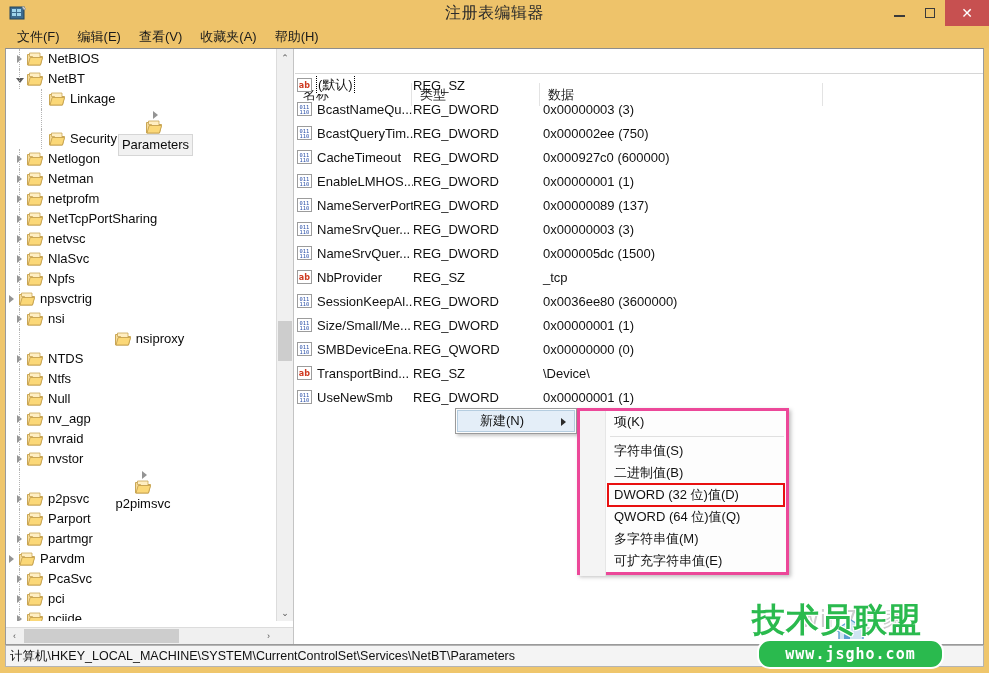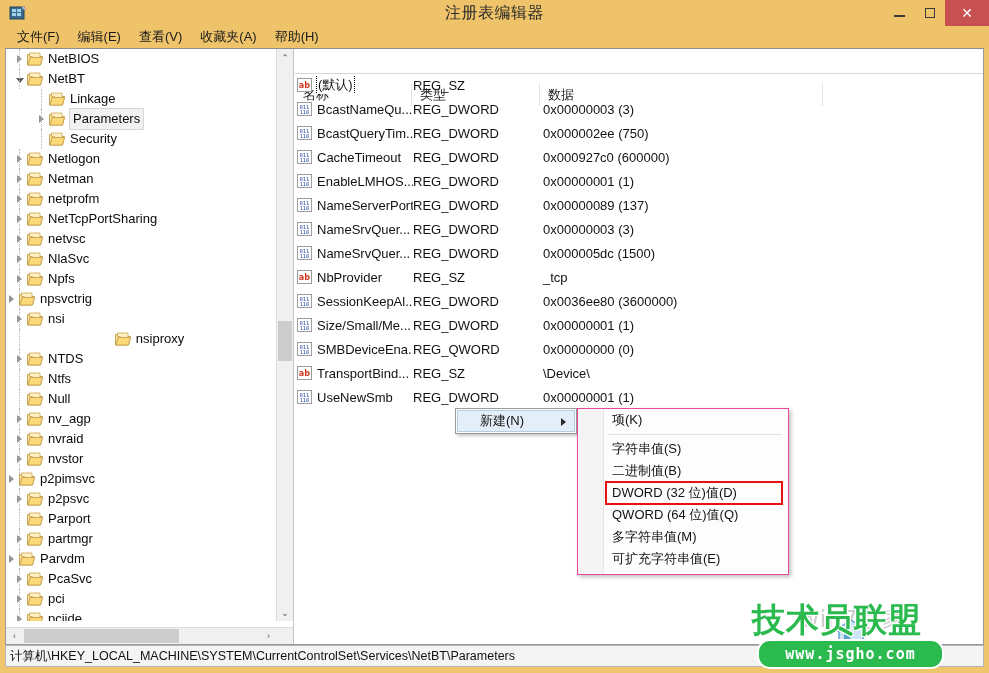--- a/index.html
+++ b/index.html
@@ -162,21 +162,21 @@
     background:#e4eef8;border:1px solid #b5cde0;box-sizing:border-box;
     display:flex;align-items:center;
   }
   .ctxparent .mi-label{padding-left:22px;font-size:13px;color:#111;}
   .submenu-arrow{
     position:absolute;right:8px;top:7px;width:0;height:0;
     border-left:5px solid #2b2b2b;border-top:4px solid transparent;border-bottom:4px solid transparent;
   }
   .ctxmenu{
     position:absolute;left:577px;top:408px;width:212px;height:167px;
-    background:#fdfdfd;border:1px solid #ec4899;box-sizing:border-box;
+    background:#fdfdfd;border:3px solid #ec4899;box-sizing:border-box;
     box-shadow:2px 2px 4px rgba(0,0,0,0.25);
   }
   .ctxmenu .gutter{
     position:absolute;left:0;top:0;width:26px;height:165px;background:#f4f4f4;
     border-right:1px solid #e6e6e6;box-sizing:border-box;
   }
   .ctxmenu .items{position:absolute;left:0;top:0;width:210px;}
   .ctxmenu .mi{
     position:relative;height:22px;display:flex;align-items:center;
     font-size:13px;color:#111;padding-left:34px;box-sizing:border-box;z-index:2;
@@ -292,21 +292,21 @@
             <span class="expander"></span>
             <span class="folder">
               <svg width="16" height="14" viewBox="0 0 16 14">
                 <path d="M0.5 2.5 L0.5 13 L13.5 13 L15.5 4.5 L6 4.5 L5 2.5 Z" fill="#f7dc9a" stroke="#c9a655" stroke-width="1"></path>
                 <path d="M2.5 1 L2.5 4.5 L5.5 4.5 L6.2 6 L13 6 L13 1 Z" fill="#ffeec2" stroke="#c9a655" stroke-width=".8"></path>
                 <path d="M1 13 L3.2 5.5 L15.6 5.5 L13.4 13 Z" fill="#fbd878" stroke="#c6a24f" stroke-width=".9"></path>
               </svg>
             </span>
             <span class="tlabel">Linkage</span>
           </div>
-          <div class="tnode sel" style="padding-left: 30px;">
+          <div class="tnode sel" style="padding-left: 30px; flex-direction: column;">
             <span class="guide" style="left: 35px;"></span>
             <span class="expander">
               <i class="arrow-c"></i>
             </span>
             <span class="folder">
               <svg width="16" height="14" viewBox="0 0 16 14">
                 <path d="M0.5 2.5 L0.5 13 L13.5 13 L15.5 4.5 L6 4.5 L5 2.5 Z" fill="#f7dc9a" stroke="#c9a655" stroke-width="1"></path>
                 <path d="M2.5 1 L2.5 4.5 L5.5 4.5 L6.2 6 L13 6 L13 1 Z" fill="#ffeec2" stroke="#c9a655" stroke-width=".8"></path>
                 <path d="M1 13 L3.2 5.5 L15.6 5.5 L13.4 13 Z" fill="#fbd878" stroke="#c6a24f" stroke-width=".9"></path>
               </svg>
@@ -536,21 +536,21 @@
             </span>
             <span class="folder">
               <svg width="16" height="14" viewBox="0 0 16 14">
                 <path d="M0.5 2.5 L0.5 13 L13.5 13 L15.5 4.5 L6 4.5 L5 2.5 Z" fill="#f7dc9a" stroke="#c9a655" stroke-width="1"></path>
                 <path d="M2.5 1 L2.5 4.5 L5.5 4.5 L6.2 6 L13 6 L13 1 Z" fill="#ffeec2" stroke="#c9a655" stroke-width=".8"></path>
                 <path d="M1 13 L3.2 5.5 L15.6 5.5 L13.4 13 Z" fill="#fbd878" stroke="#c6a24f" stroke-width=".9"></path>
               </svg>
             </span>
             <span class="tlabel">nvstor</span>
           </div>
-          <div class="tnode" style="">
+          <div class="tnode" style="padding-left: 8px; flex-direction: column;">
             <span class="guide" style="left: 13px;"></span>
             <span class="expander">
               <i class="arrow-c"></i>
             </span>
             <span class="folder">
               <svg width="16" height="14" viewBox="0 0 16 14">
                 <path d="M0.5 2.5 L0.5 13 L13.5 13 L15.5 4.5 L6 4.5 L5 2.5 Z" fill="#f7dc9a" stroke="#c9a655" stroke-width="1"></path>
                 <path d="M2.5 1 L2.5 4.5 L5.5 4.5 L6.2 6 L13 6 L13 1 Z" fill="#ffeec2" stroke="#c9a655" stroke-width=".8"></path>
                 <path d="M1 13 L3.2 5.5 L15.6 5.5 L13.4 13 Z" fill="#fbd878" stroke="#c6a24f" stroke-width=".9"></path>
               </svg>

